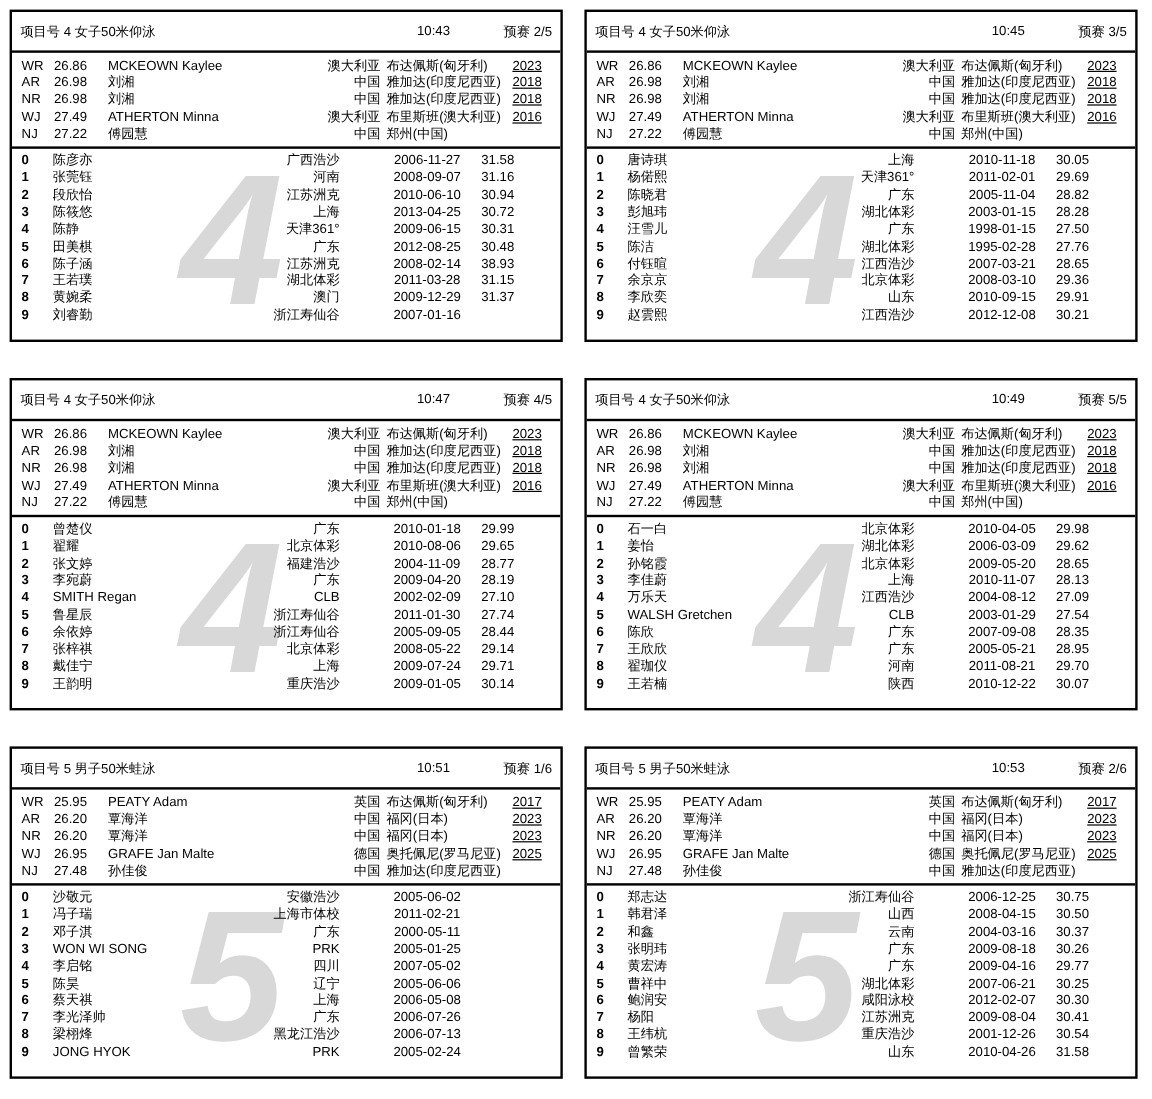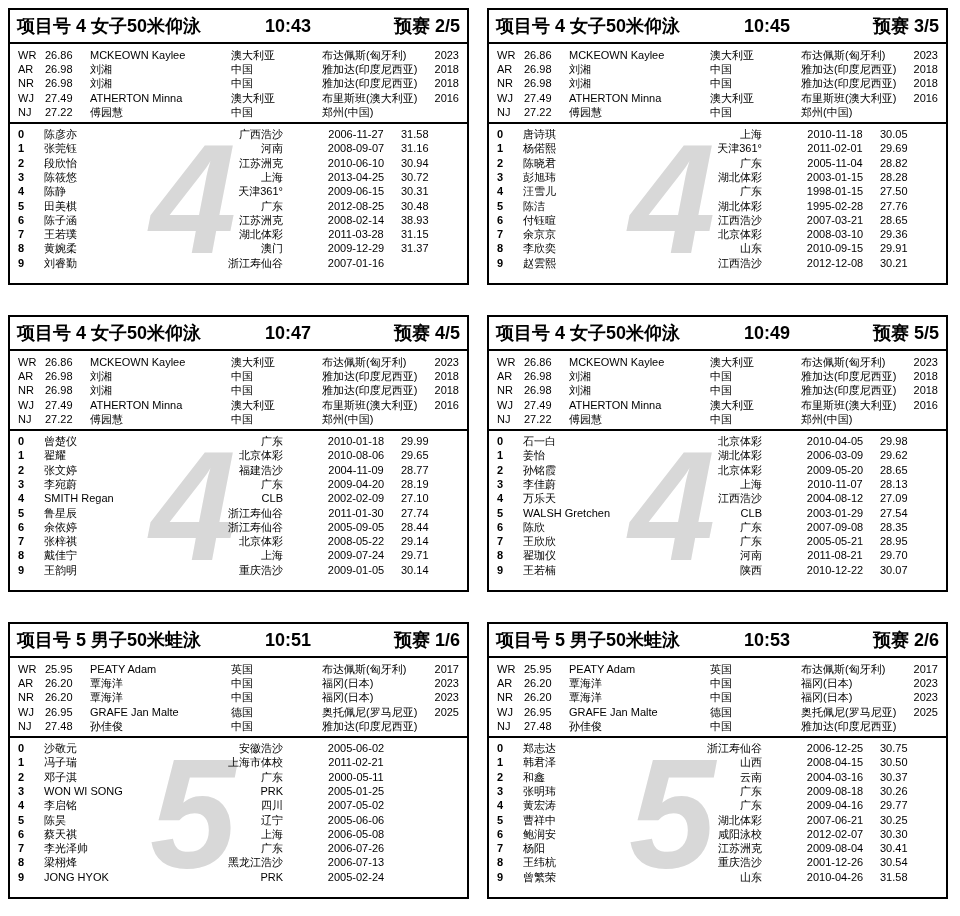--- a/index.html
+++ b/index.html
@@ -21,42 +21,42 @@
     position:relative;
     border:2.5px solid var(--ink);
     background:#fff;
     overflow:hidden;
   }
   .panel-header {
     position:relative; z-index:2;
     display:flex; align-items:center;
     height:23px; padding:16px 7px;
     border-bottom:2px solid var(--ink);
-    font-size:18px; font-weight:bold;
+    font-size:11px; font-weight:normal;
     white-space:nowrap;
   }
   .panel-header .time {
-    position:absolute; left:255px; width:110px; text-align:left;
+    position:absolute; left:255px; width:110px; text-align:right;
   }
   .panel-header .heat { margin-left:auto; }
   .records {
     position:relative; z-index:1;
     padding:4px 8px 3px 8px;
     border-bottom:2px solid var(--ink);
     font-size:11px; line-height:14.2px;
   }
   .record-row {
     display:grid;
     grid-template-columns:27px 45px 1fr 86px 110px 32px;
     white-space:nowrap;
   }
   .record-row .tag { font-weight:normal; }
-  .record-row .nation { text-align:left; }
+  .record-row .nation { text-align:right; }
   .record-row .loc { padding-left:5px; }
-  .record-row .year { text-align:right; }
+  .record-row .year { text-align:left;text-decoration:underline; }
   .lanes {
     position:relative; z-index:1;
     padding:3px 8px 0 8px;
     font-size:11px; line-height:14.3px;
   }
   .lane-row {
     display:grid;
     grid-template-columns:26px 1fr 96px 118px 58px;
     white-space:nowrap;
   }

